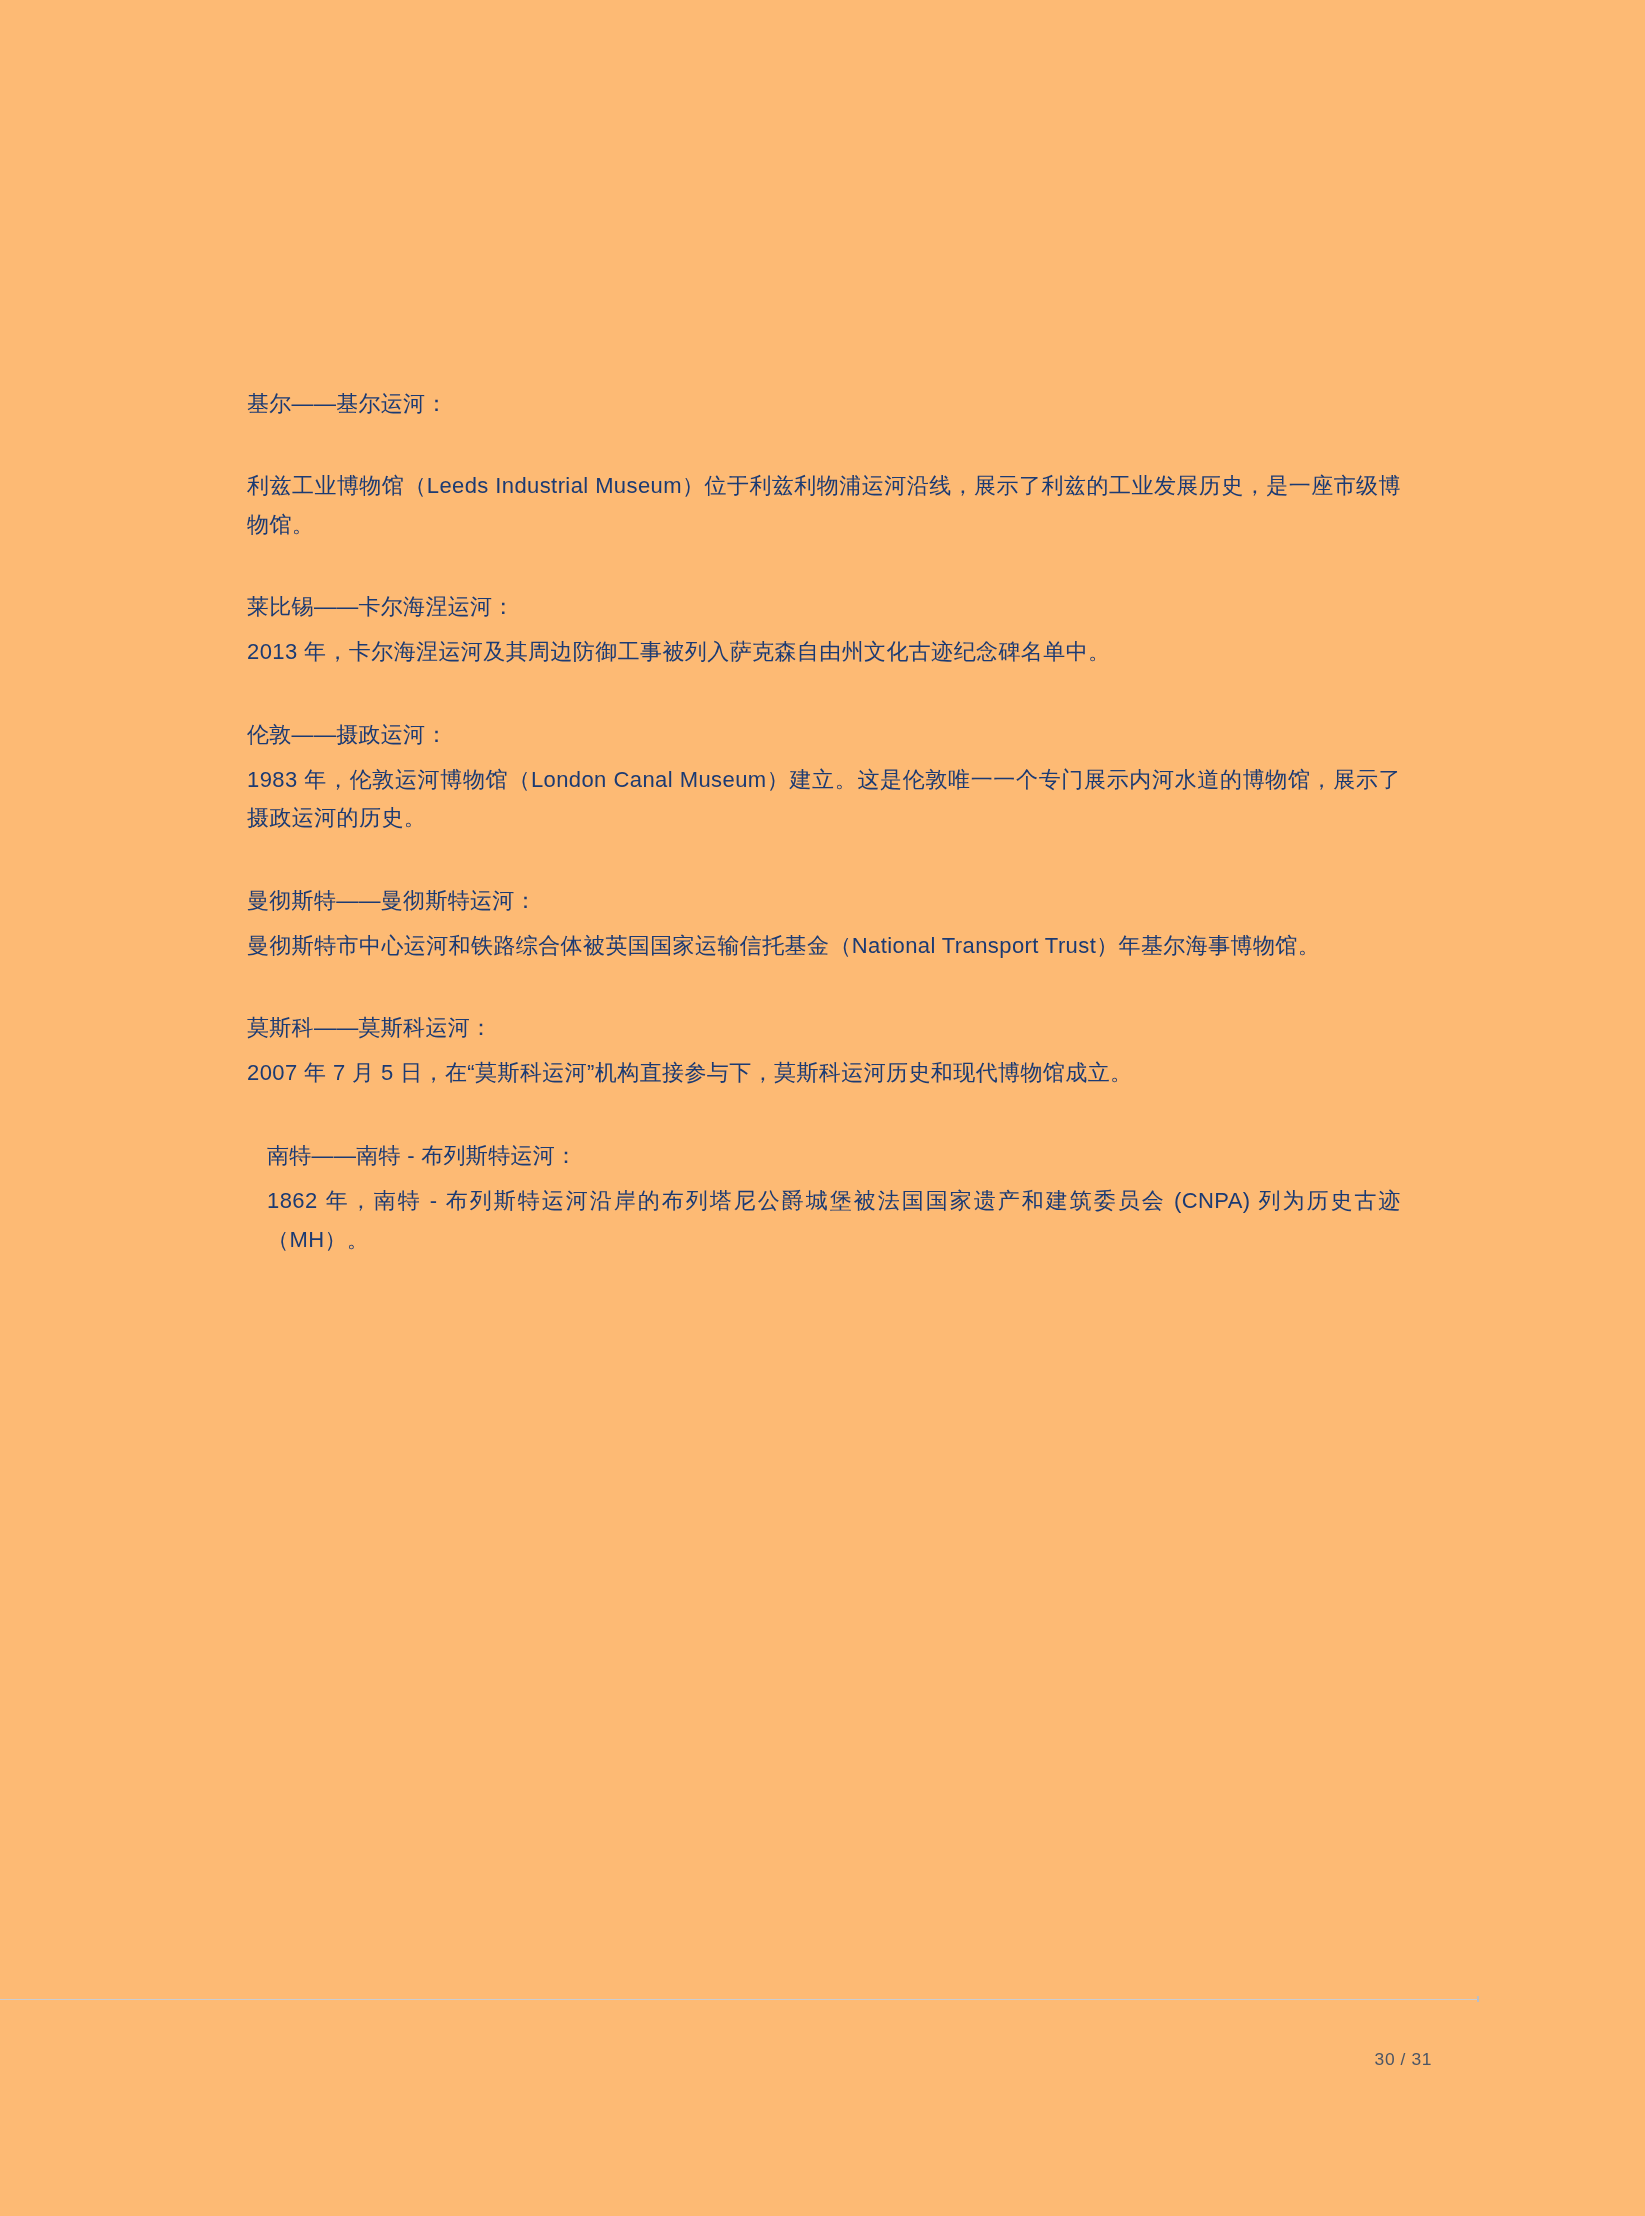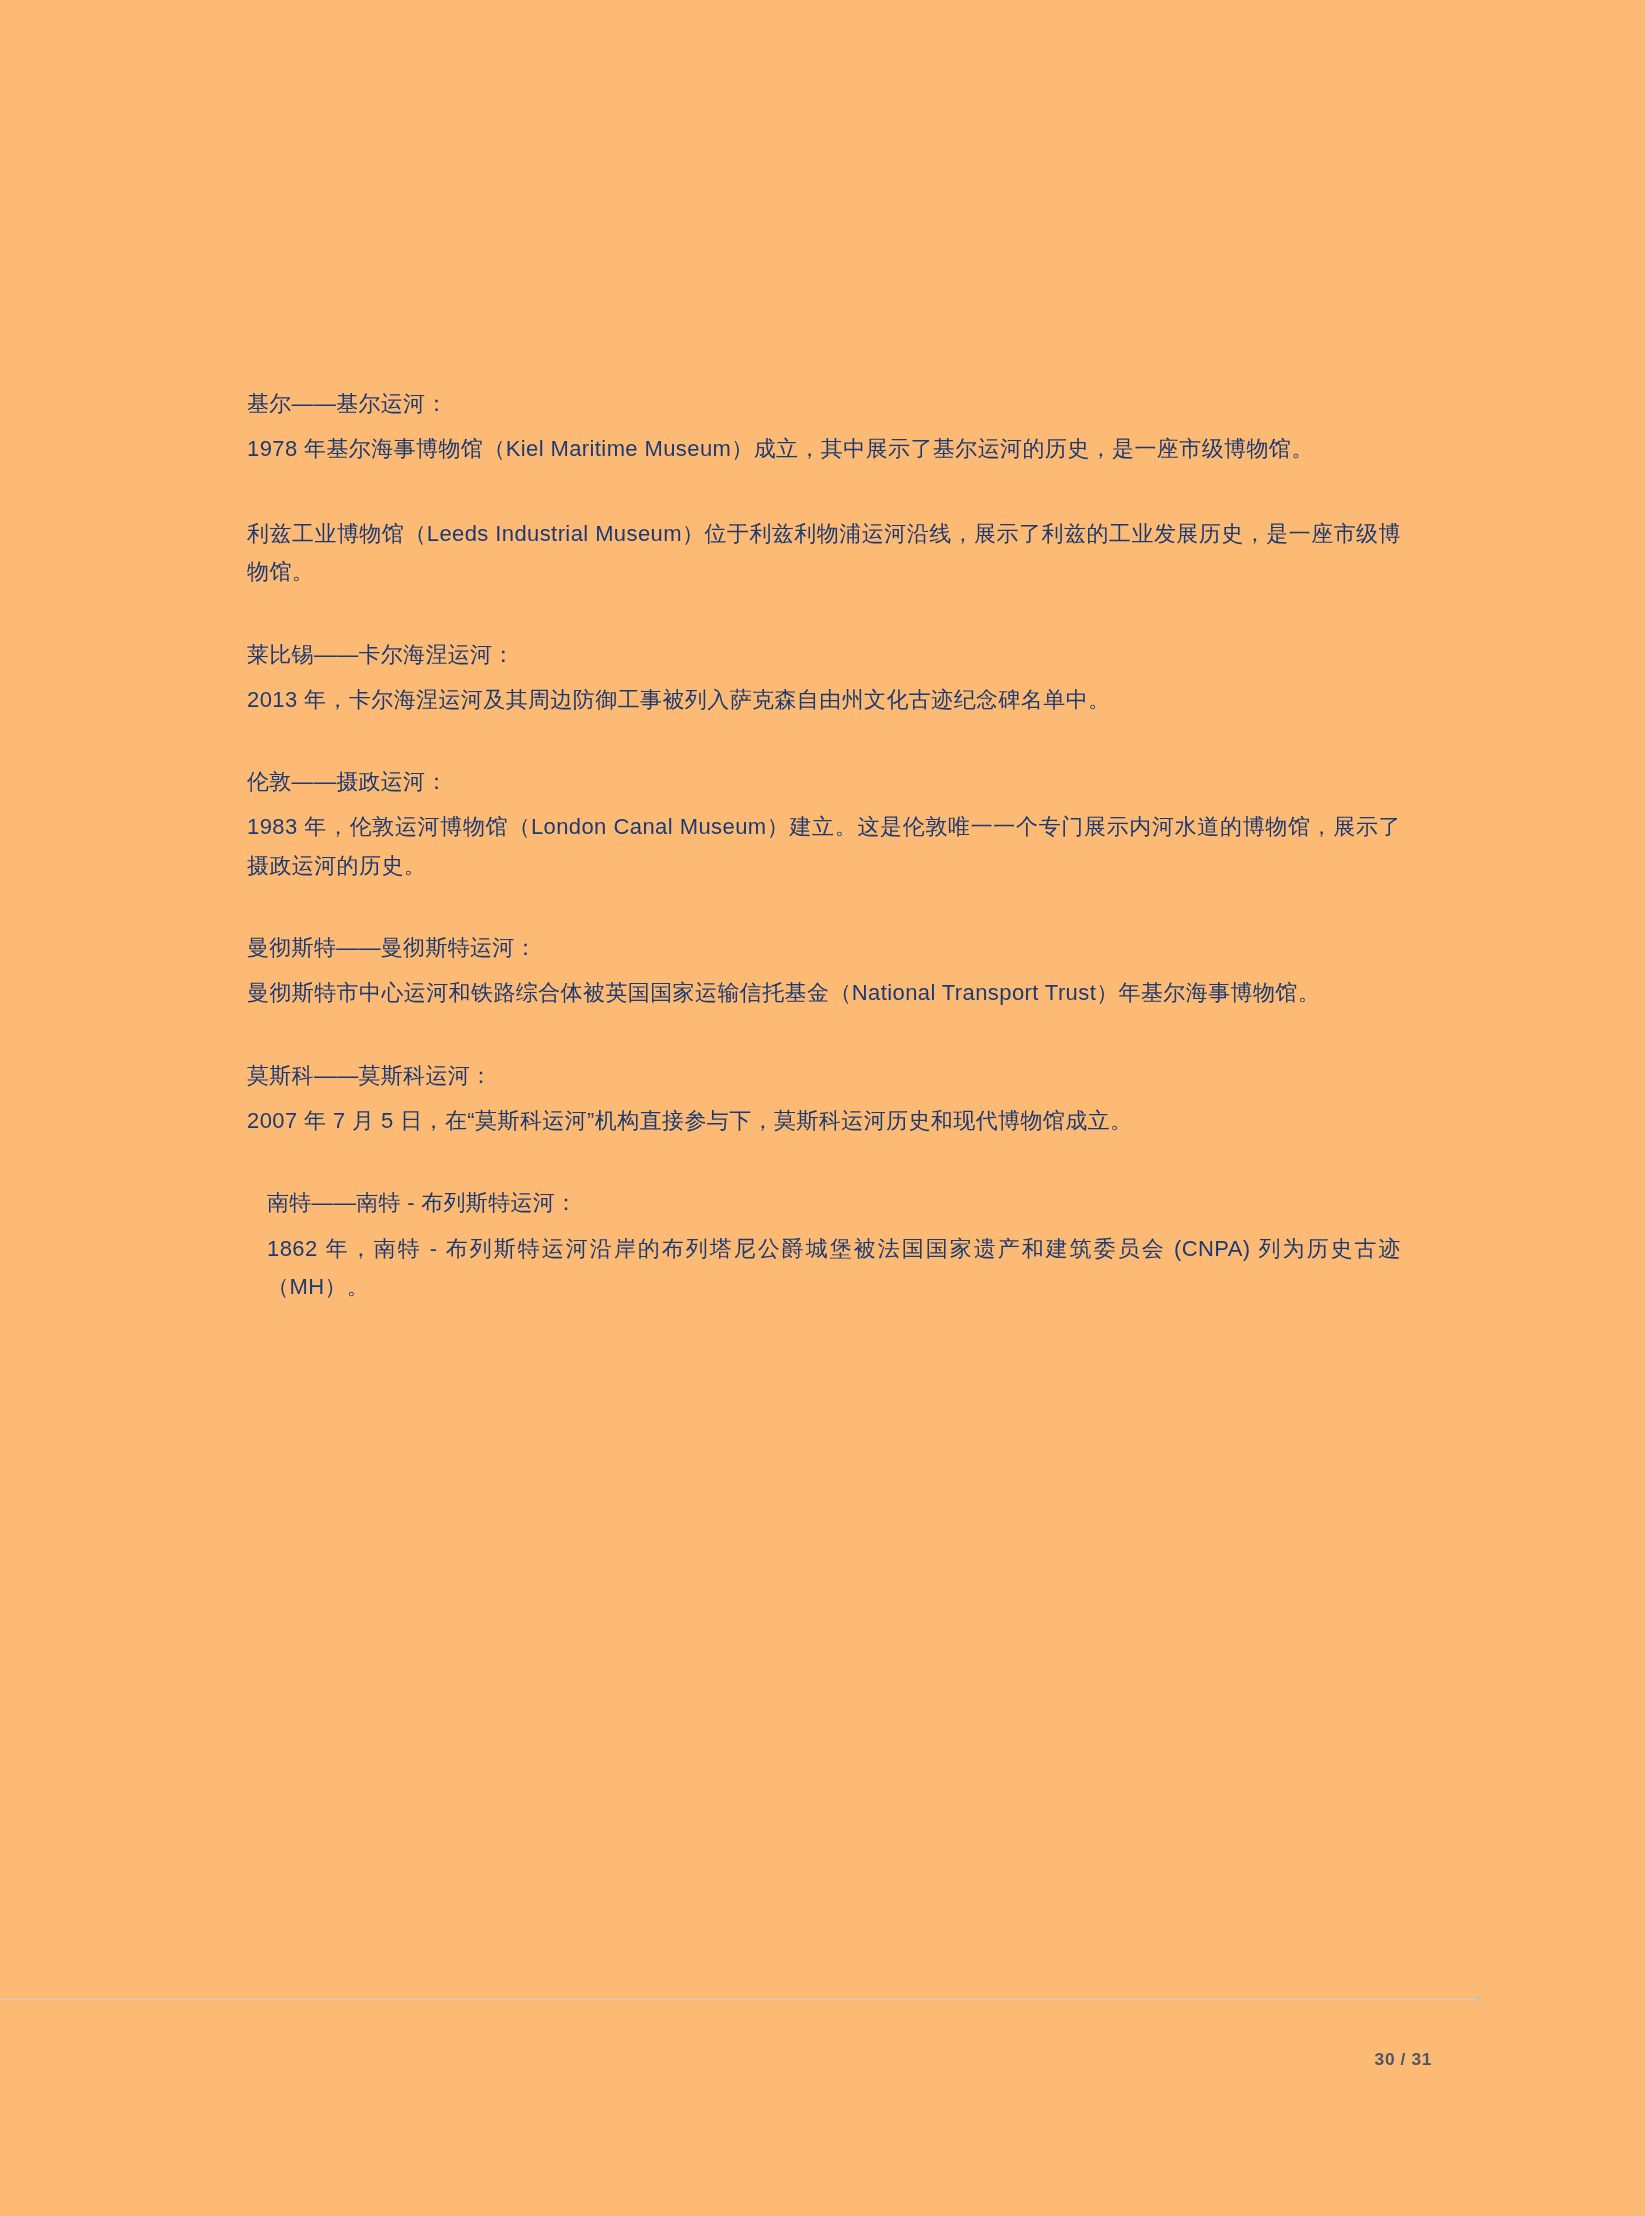--- a/index.html
+++ b/index.html
@@ -67,33 +67,31 @@
     height: 5.8px;
     background: #b9bec6;
   }
   .page-number {
     position: absolute;
     right: 213px;
     top: 2049px;
     color: #4b5565;
     font-size: 17.4px;
     letter-spacing: 0.6px;
-    font-weight: bold;
   }
 </style>
 </head>
 <body>
 
 <div class="page">
 
   <div class="content">
 
     <div class="entry">
       <p class="heading">基尔——基尔运河：</p>
-      <p class="body-text">1978 年基尔海事博物馆（Kiel Maritime Museum）成立，其中展示了基尔运河的历史，是一座市级博物馆。</p>
     </div>
 
     <div class="entry">
       <p class="body-text">利兹工业博物馆（Leeds Industrial Museum）位于利兹利物浦运河沿线，展示了利兹的工业发展历史，是一座市级博物馆。</p>
     </div>
 
     <div class="entry">
       <p class="heading">莱比锡——卡尔海涅运河：</p>
       <p class="body-text">2013 年，卡尔海涅运河及其周边防御工事被列入萨克森自由州文化古迹纪念碑名单中。</p>
     </div>

